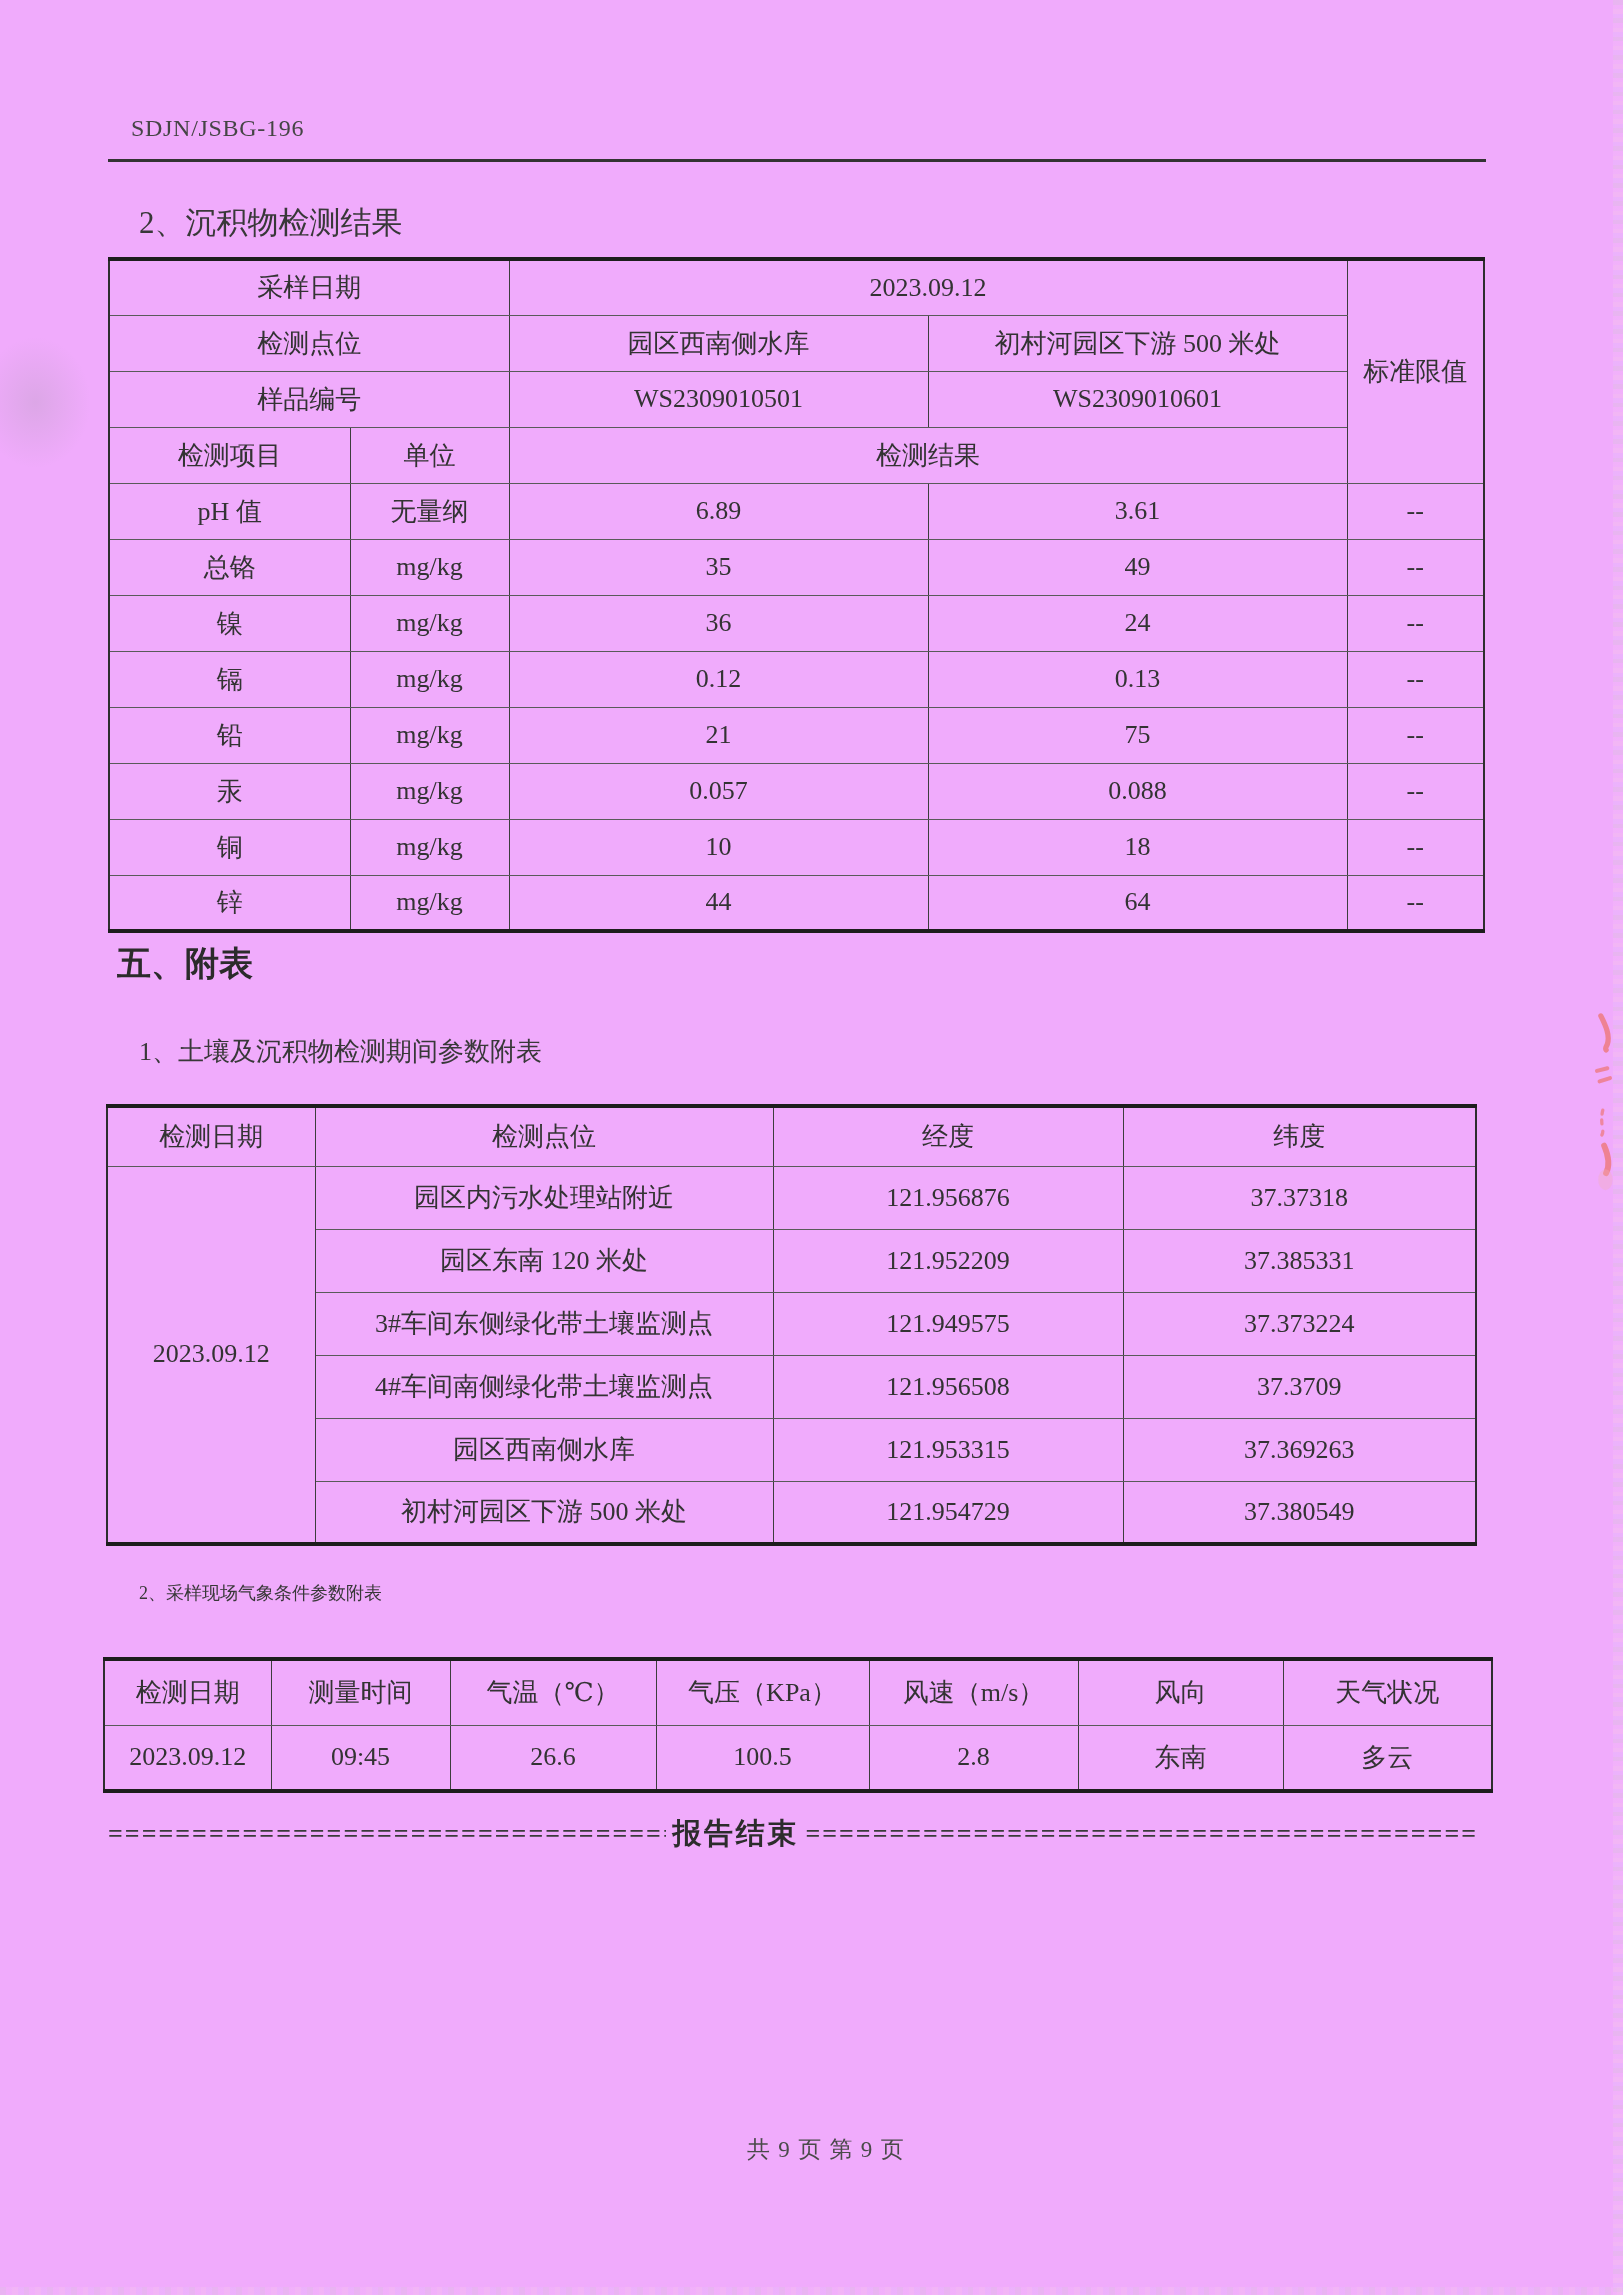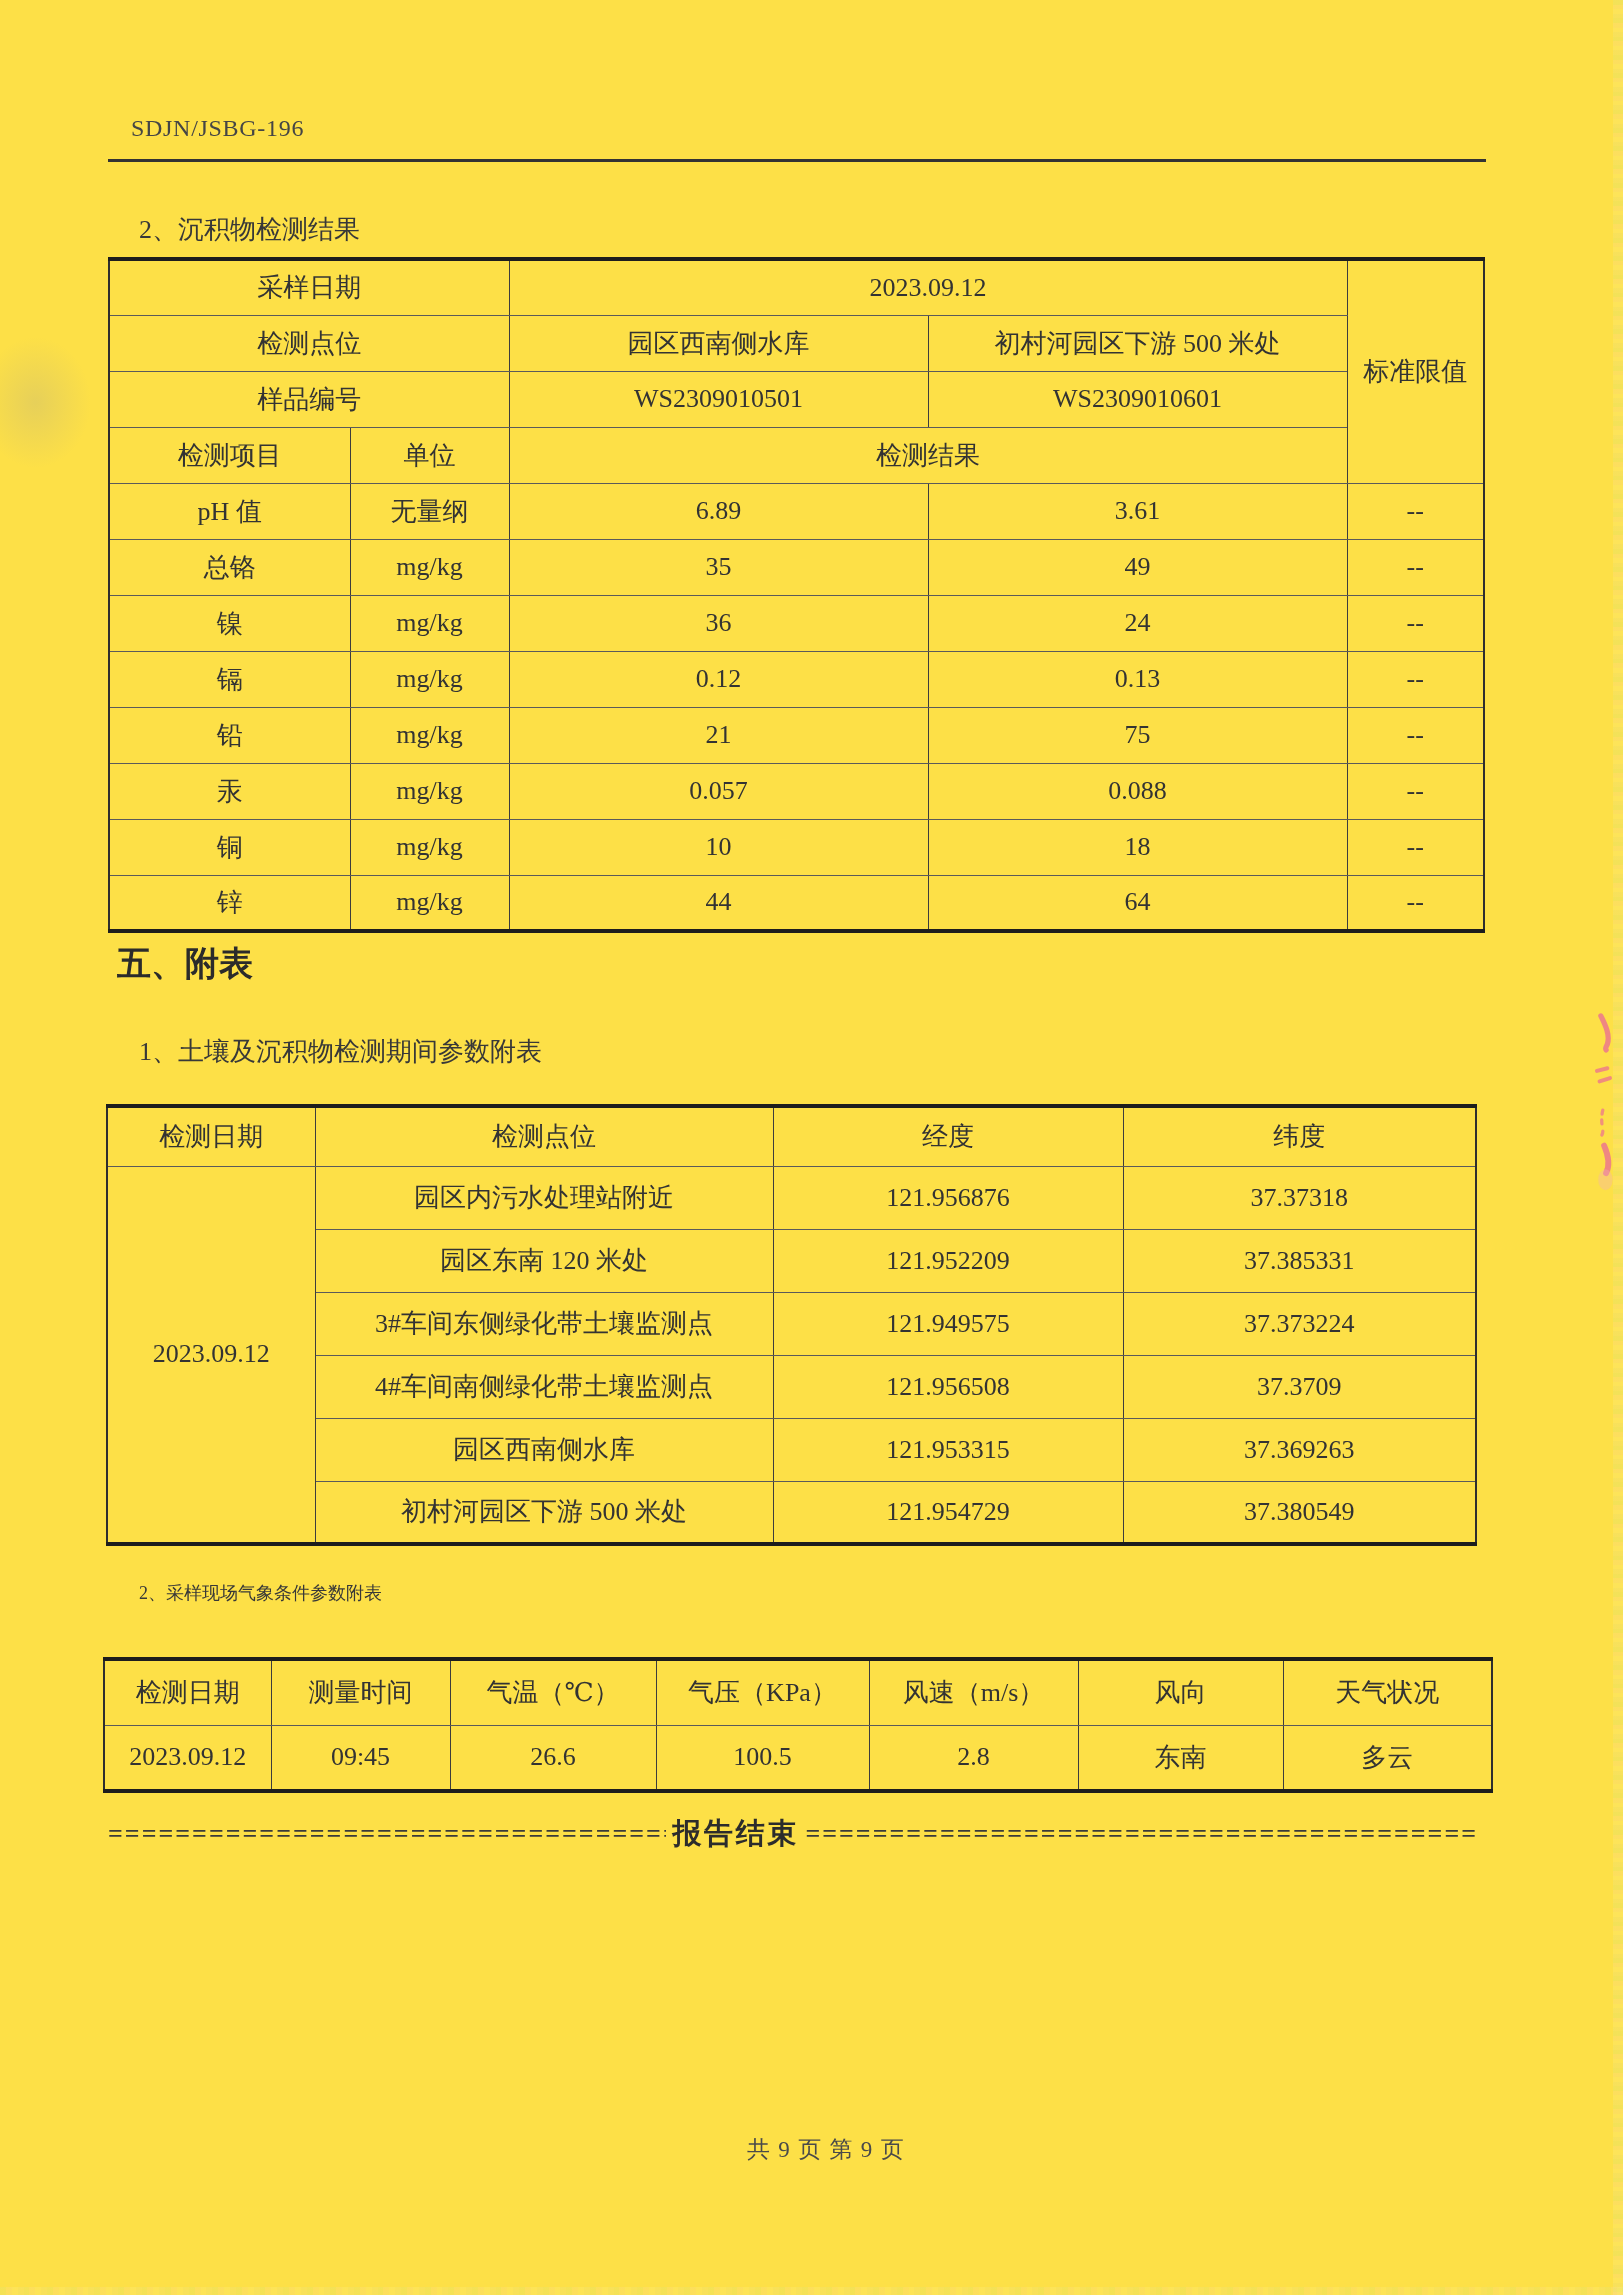--- a/index.html
+++ b/index.html
@@ -1,30 +1,30 @@
 <!DOCTYPE html>
 <html style="font-size:10.5px"><head>
 <meta charset="utf-8">
 <style>
   html,body{margin:0;padding:0;background:#e8e8e8;}
   .page{
     position:relative;
     width:1623px;height:2295px;
     margin:0 auto;
-    background:#fde047;
+    background:#f0abfc;
     font-family:"Liberation Serif","DejaVu Serif",serif;
     color:#333;
     overflow:hidden;
   }
   
   .hdr-left{position:absolute;left:131px;top:115px;font-size:24px;color:#454545;letter-spacing:0.7px;}
   .hdr-right{position:absolute;right:149px;top:117px;font-size:27.5px;color:#3a3a3a;}
   .hdr-rule{position:absolute;left:108px;top:159px;width:1378px;height:2.6px;background:#333;}
   
-  .sec2-title{position:absolute;left:139px;top:202px;font-size:26px;color:#383838;margin-top:10px;}
+  .sec2-title{position:absolute;left:139px;top:202px;font-size:31px;color:#383838;}
   .sec5-title{position:absolute;left:117px;top:941px;font-size:34px;font-weight:bold;color:#2b2b2b;}
   .sub1-title{position:absolute;left:139px;top:1034px;font-size:26px;color:#383838;}
   .sub2-title{position:absolute;left:139px;top:1581px;font-size:18px;color:#383838;}
   
   table.tbl{
     position:absolute;
     border-collapse:collapse;
     table-layout:fixed;
     border:2px solid #2e2e2e;
     border-top:4.6px solid #1d1d1d;

